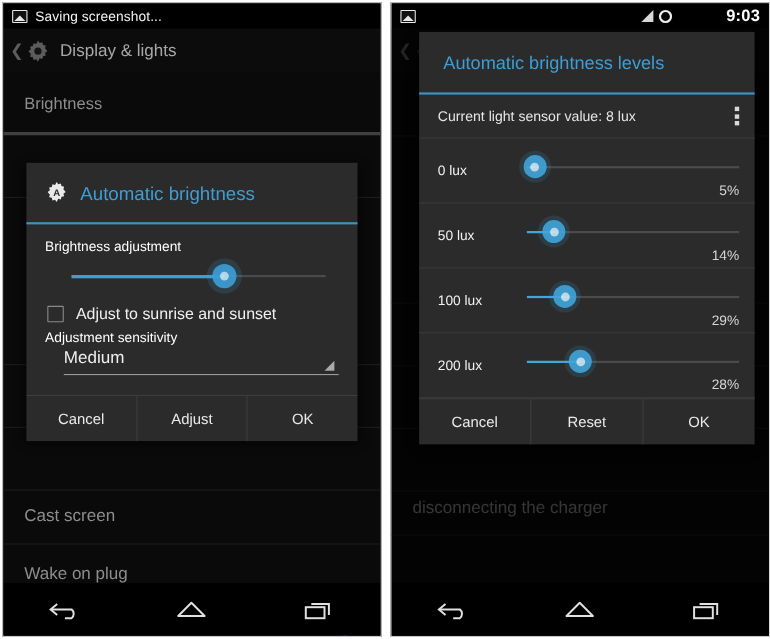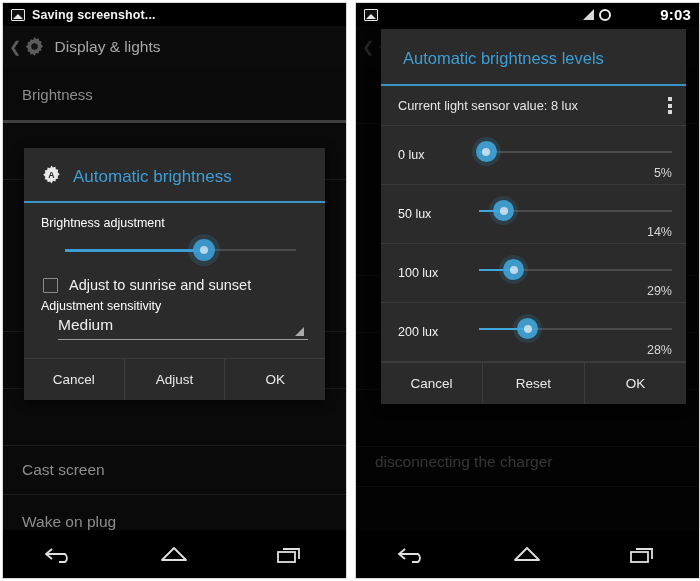--- a/index.html
+++ b/index.html
@@ -21,21 +21,21 @@
     box-sizing:border-box;
   }
   .phone.right{margin-left:8px;}
 
   
   .statusbar{
     position:absolute;top:0;left:0;right:0;height:23px;
     background:#000;display:flex;align-items:center;
     padding:0 8px;box-sizing:border-box;
   }
-  .sb-left{display:flex;align-items:center;gap:7px;font-weight:bold;}
+  .sb-left{display:flex;align-items:center;gap:7px;}
   .sb-right{margin-left:auto;display:flex;align-items:center;gap:5px;}
   .sb-text{color:#f2f2f2;font-size:12.5px;letter-spacing:.1px;}
   .sb-clock{color:#ffffff;font-size:15px;font-weight:bold;letter-spacing:.2px;margin-left:44px;}
   .ic-image{
     width:14px;height:12px;border:1.5px solid #e8e8e8;border-radius:1px;
     position:relative;box-sizing:border-box;background:#111;
   }
   .ic-image:after{
     content:"";position:absolute;left:1px;bottom:1px;
     width:0;height:0;border-left:5px solid transparent;border-right:5px solid transparent;
@@ -120,21 +120,21 @@
   .thumb{
     position:absolute;top:5px;width:22px;height:22px;border-radius:50%;
     background:#3d9ed6;opacity:.92;
     box-shadow:0 0 0 5px rgba(61,158,214,.18);
   }
   .thumb:after{
     content:"";position:absolute;left:7px;top:7px;width:8px;height:8px;border-radius:50%;
     background:#bfe3f6;
   }
 
-  .checkrow{display:flex;align-items:center;gap:11px;padding:9px 0 6px 2px;}
+  .checkrow{display:flex;align-items:flex-start;gap:11px;padding:9px 0 6px 2px;}
   .cbox{
     width:15px;height:15px;border:1.8px solid #8a8a8a;box-sizing:border-box;border-radius:1px;
   }
   .checkrow-label{color:#f0f0f0;font-size:14.5px;}
 
   .spinner{
     margin:3px 0 12px 17px;position:relative;padding-bottom:5px;
     border-bottom:1.5px solid #9a9a9a;
   }
   .spinner-value{color:#efefef;font-size:15.5px;}

